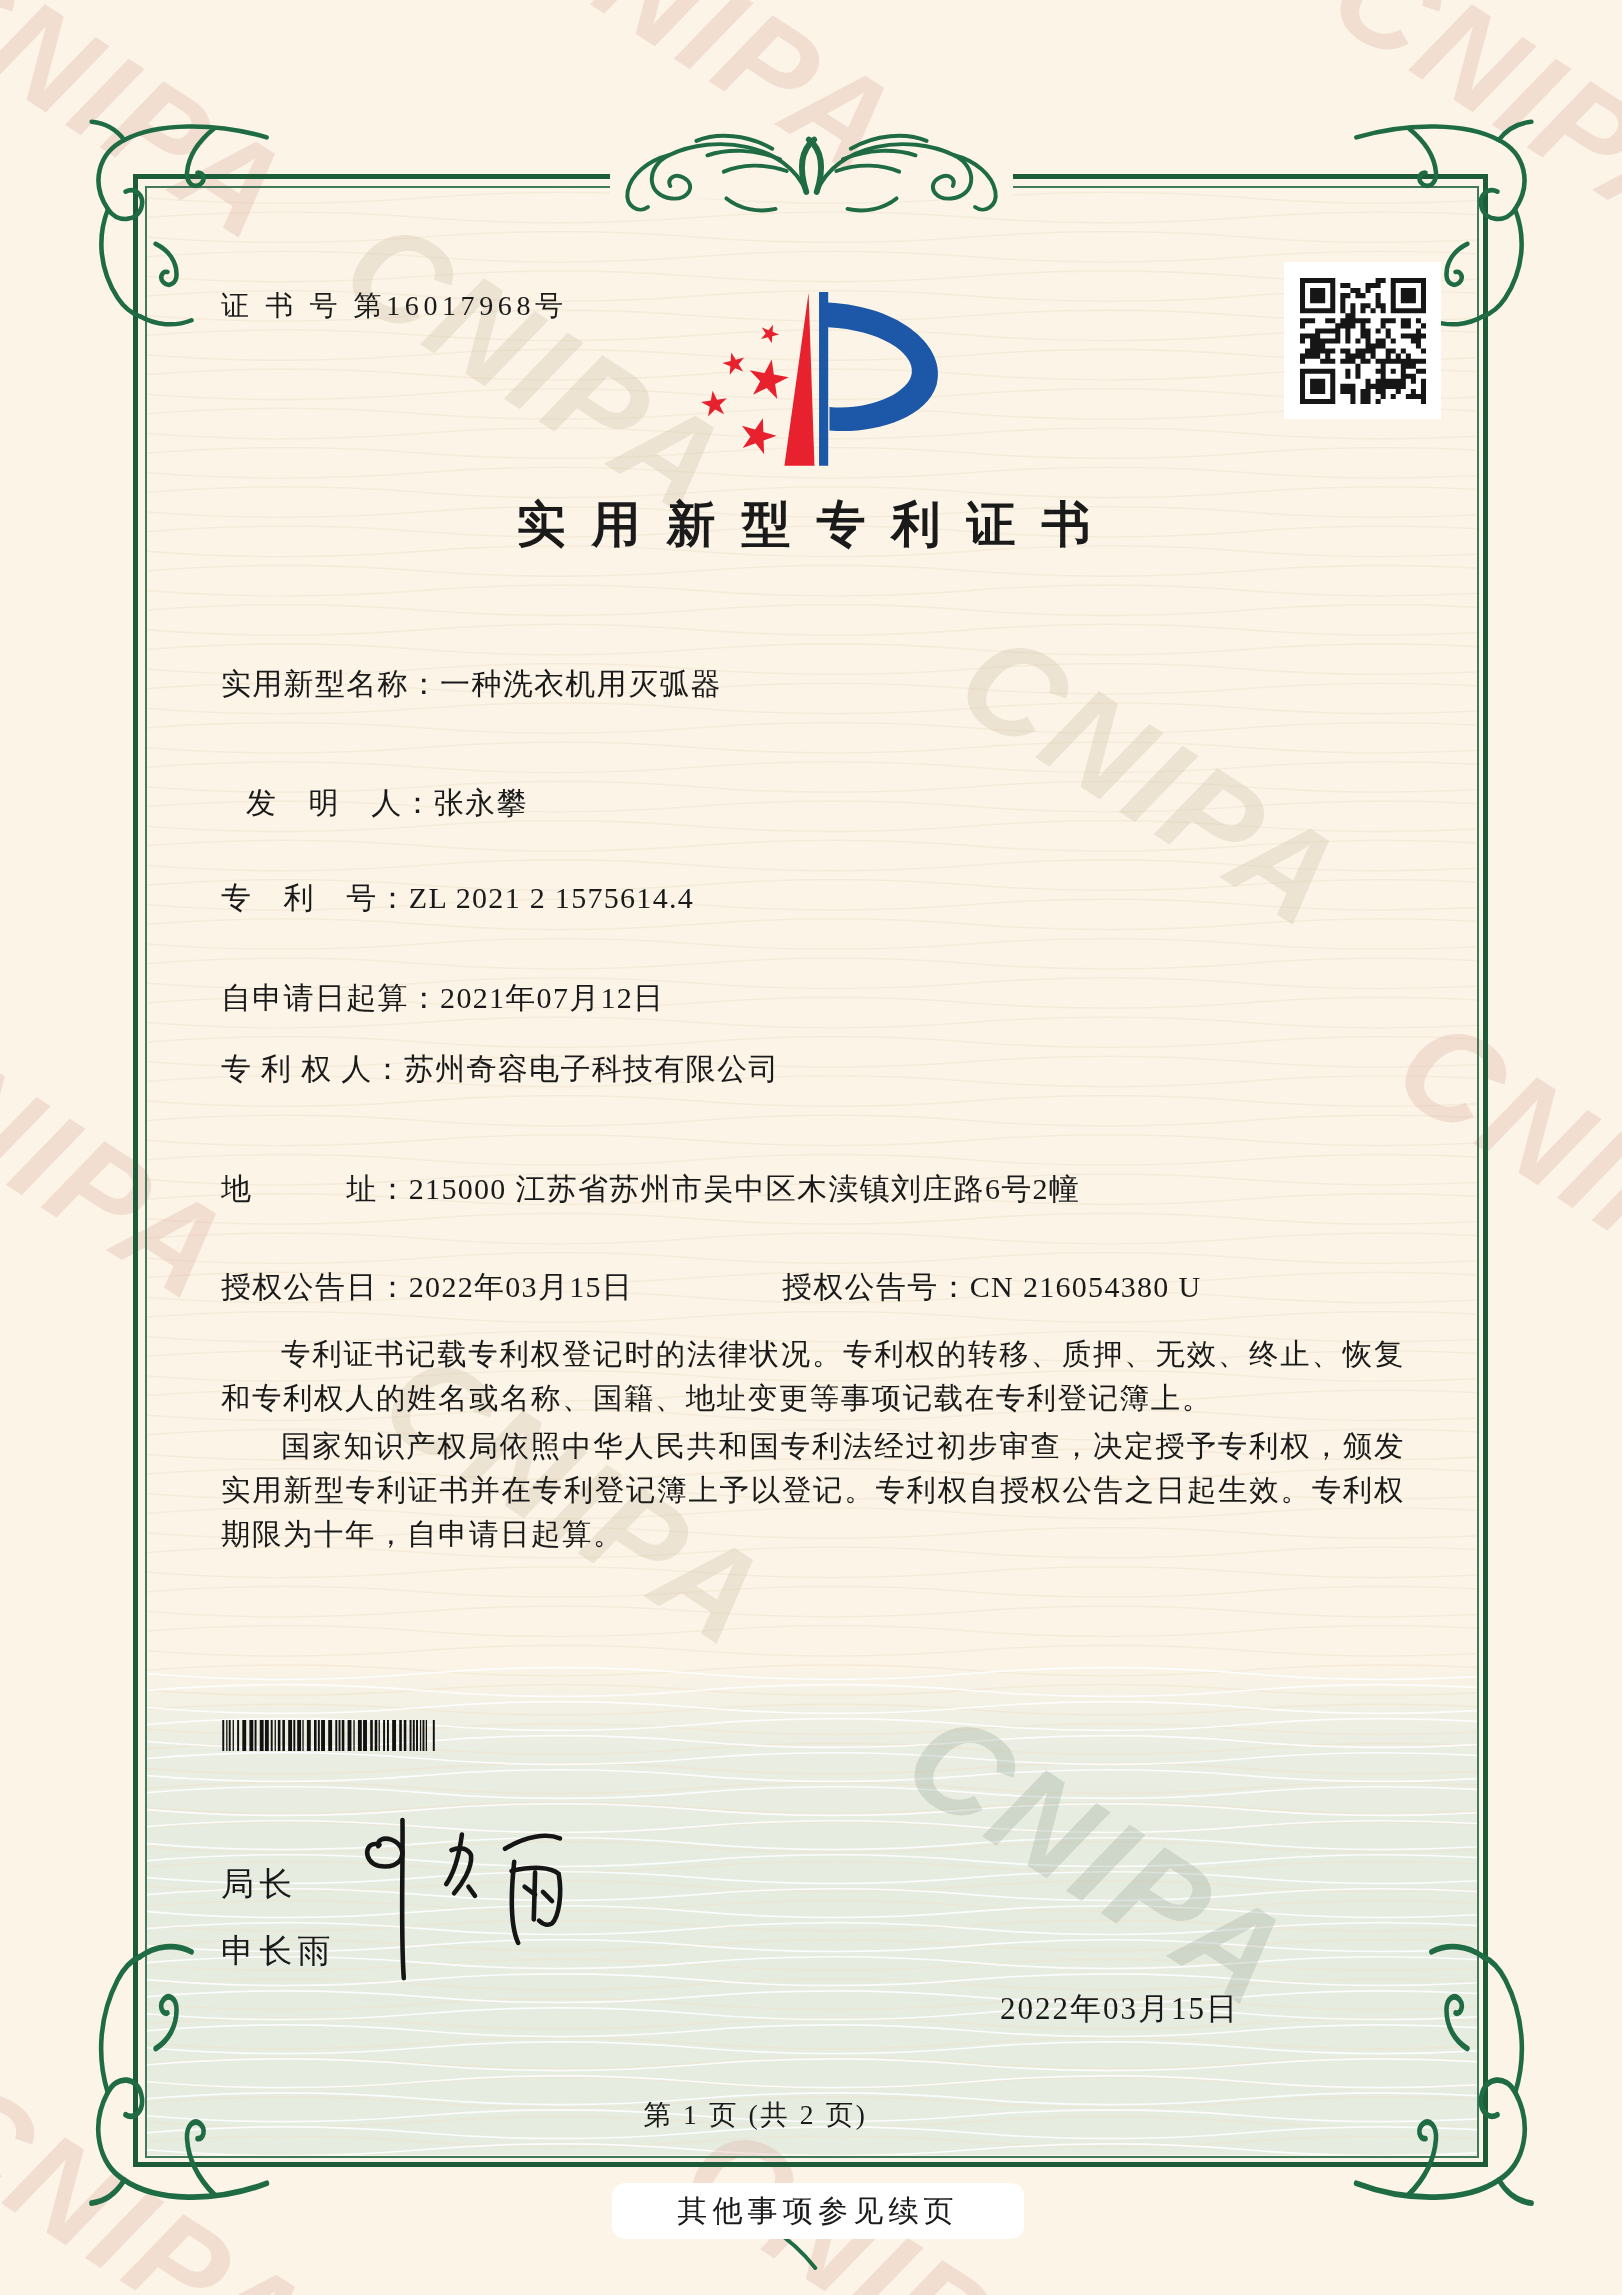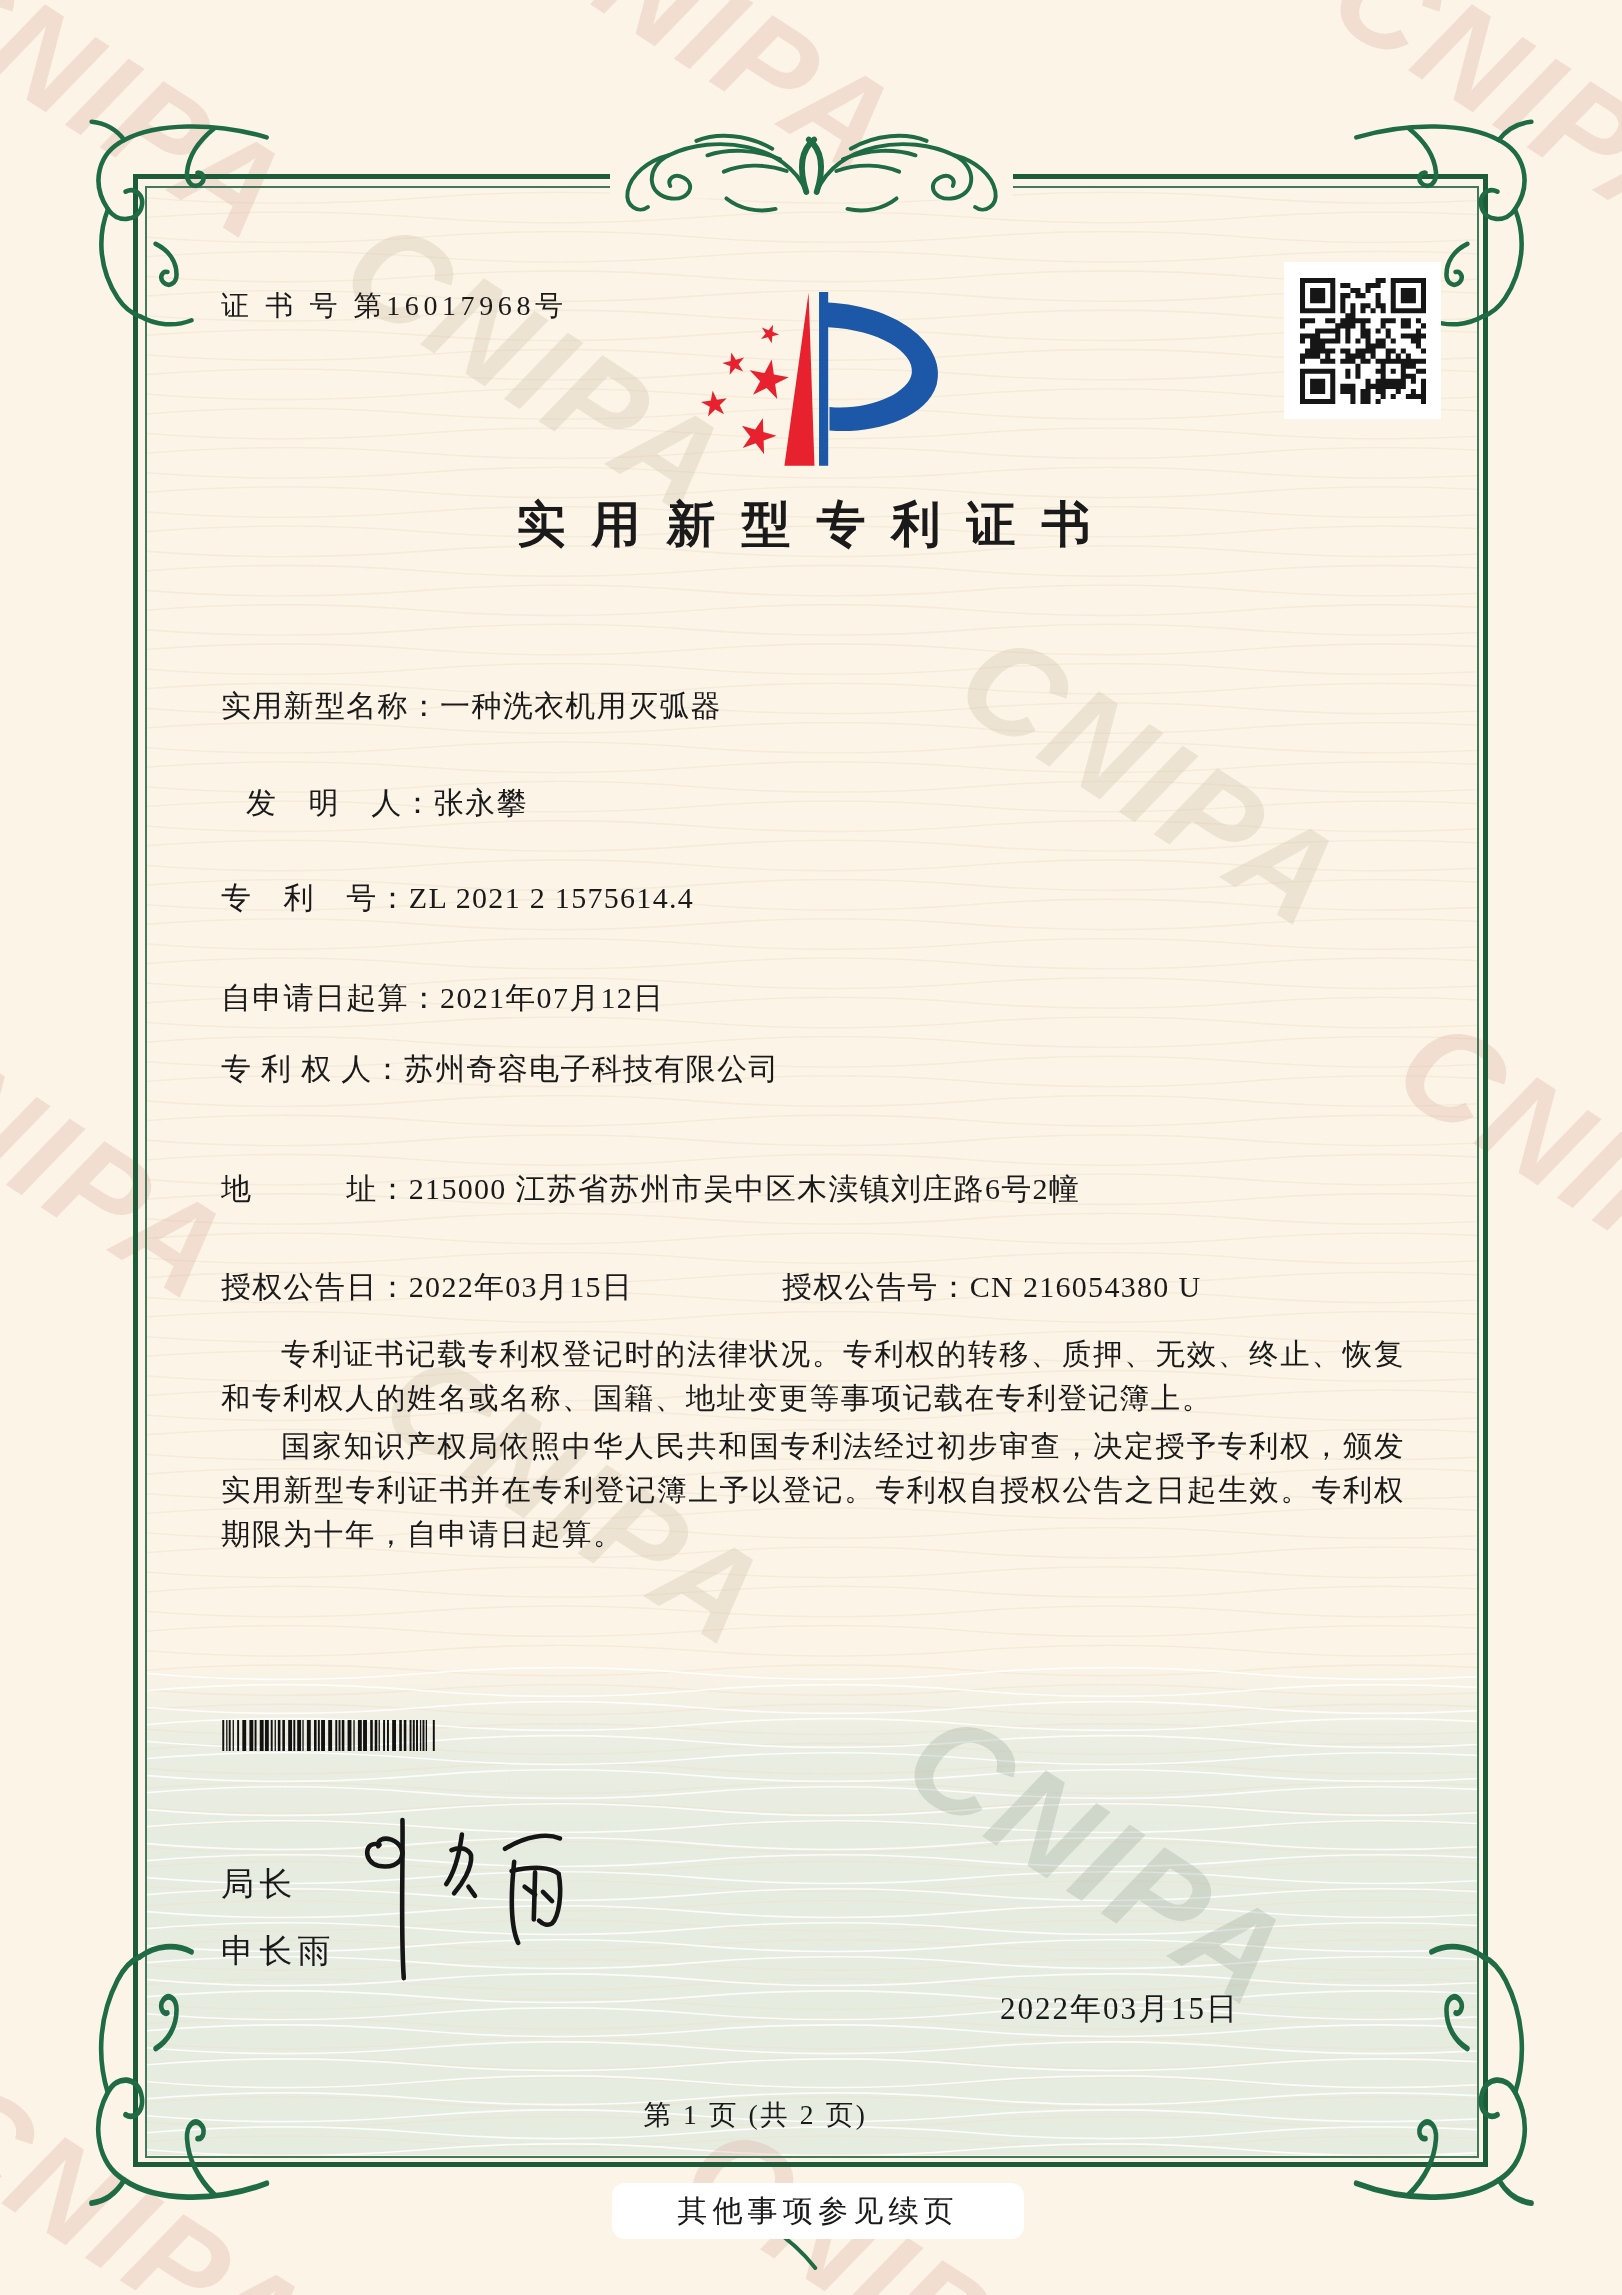--- a/index.html
+++ b/index.html
@@ -266,21 +266,21 @@
   </svg>
 
   <div class="qr-box">
     <svg id="qr-svg" width="126" height="126" viewBox="0 0 25 25">
         <path d="M0 0h1v1h-1zM1 0h1v1h-1zM2 0h1v1h-1zM3 0h1v1h-1zM4 0h1v1h-1zM5 0h1v1h-1zM6 0h1v1h-1zM15 0h1v1h-1zM16 0h1v1h-1zM18 0h1v1h-1zM19 0h1v1h-1zM20 0h1v1h-1zM21 0h1v1h-1zM22 0h1v1h-1zM23 0h1v1h-1zM24 0h1v1h-1zM0 1h1v1h-1zM6 1h1v1h-1zM8 1h1v1h-1zM9 1h1v1h-1zM13 1h1v1h-1zM14 1h1v1h-1zM15 1h1v1h-1zM18 1h1v1h-1zM24 1h1v1h-1zM0 2h1v1h-1zM2 2h1v1h-1zM3 2h1v1h-1zM4 2h1v1h-1zM6 2h1v1h-1zM10 2h1v1h-1zM11 2h1v1h-1zM13 2h1v1h-1zM18 2h1v1h-1zM20 2h1v1h-1zM21 2h1v1h-1zM22 2h1v1h-1zM24 2h1v1h-1zM0 3h1v1h-1zM2 3h1v1h-1zM3 3h1v1h-1zM4 3h1v1h-1zM6 3h1v1h-1zM8 3h1v1h-1zM9 3h1v1h-1zM11 3h1v1h-1zM12 3h1v1h-1zM15 3h1v1h-1zM18 3h1v1h-1zM20 3h1v1h-1zM21 3h1v1h-1zM22 3h1v1h-1zM24 3h1v1h-1zM0 4h1v1h-1zM2 4h1v1h-1zM3 4h1v1h-1zM4 4h1v1h-1zM6 4h1v1h-1zM8 4h1v1h-1zM15 4h1v1h-1zM18 4h1v1h-1zM20 4h1v1h-1zM21 4h1v1h-1zM22 4h1v1h-1zM24 4h1v1h-1zM0 5h1v1h-1zM6 5h1v1h-1zM8 5h1v1h-1zM10 5h1v1h-1zM12 5h1v1h-1zM13 5h1v1h-1zM15 5h1v1h-1zM16 5h1v1h-1zM18 5h1v1h-1zM24 5h1v1h-1zM0 6h1v1h-1zM1 6h1v1h-1zM2 6h1v1h-1zM3 6h1v1h-1zM4 6h1v1h-1zM5 6h1v1h-1zM6 6h1v1h-1zM8 6h1v1h-1zM10 6h1v1h-1zM12 6h1v1h-1zM14 6h1v1h-1zM16 6h1v1h-1zM18 6h1v1h-1zM19 6h1v1h-1zM20 6h1v1h-1zM21 6h1v1h-1zM22 6h1v1h-1zM23 6h1v1h-1zM24 6h1v1h-1zM9 7h1v1h-1zM10 7h1v1h-1zM0 8h1v1h-1zM1 8h1v1h-1zM2 8h1v1h-1zM5 8h1v1h-1zM6 8h1v1h-1zM8 8h1v1h-1zM9 8h1v1h-1zM10 8h1v1h-1zM11 8h1v1h-1zM12 8h1v1h-1zM13 8h1v1h-1zM16 8h1v1h-1zM17 8h1v1h-1zM18 8h1v1h-1zM20 8h1v1h-1zM21 8h1v1h-1zM23 8h1v1h-1zM0 9h1v1h-1zM7 9h1v1h-1zM8 9h1v1h-1zM9 9h1v1h-1zM10 9h1v1h-1zM12 9h1v1h-1zM16 9h1v1h-1zM20 9h1v1h-1zM21 9h1v1h-1zM24 9h1v1h-1zM3 10h1v1h-1zM4 10h1v1h-1zM5 10h1v1h-1zM6 10h1v1h-1zM7 10h1v1h-1zM9 10h1v1h-1zM12 10h1v1h-1zM13 10h1v1h-1zM15 10h1v1h-1zM17 10h1v1h-1zM23 10h1v1h-1zM0 11h1v1h-1zM1 11h1v1h-1zM2 11h1v1h-1zM3 11h1v1h-1zM7 11h1v1h-1zM9 11h1v1h-1zM12 11h1v1h-1zM13 11h1v1h-1zM17 11h1v1h-1zM20 11h1v1h-1zM21 11h1v1h-1zM22 11h1v1h-1zM23 11h1v1h-1zM24 11h1v1h-1zM0 12h1v1h-1zM2 12h1v1h-1zM3 12h1v1h-1zM4 12h1v1h-1zM5 12h1v1h-1zM6 12h1v1h-1zM7 12h1v1h-1zM9 12h1v1h-1zM11 12h1v1h-1zM13 12h1v1h-1zM15 12h1v1h-1zM16 12h1v1h-1zM18 12h1v1h-1zM22 12h1v1h-1zM23 12h1v1h-1zM2 13h1v1h-1zM3 13h1v1h-1zM4 13h1v1h-1zM13 13h1v1h-1zM14 13h1v1h-1zM15 13h1v1h-1zM16 13h1v1h-1zM23 13h1v1h-1zM1 14h1v1h-1zM2 14h1v1h-1zM3 14h1v1h-1zM4 14h1v1h-1zM5 14h1v1h-1zM6 14h1v1h-1zM8 14h1v1h-1zM9 14h1v1h-1zM11 14h1v1h-1zM12 14h1v1h-1zM13 14h1v1h-1zM14 14h1v1h-1zM17 14h1v1h-1zM18 14h1v1h-1zM20 14h1v1h-1zM24 14h1v1h-1zM0 15h1v1h-1zM1 15h1v1h-1zM2 15h1v1h-1zM3 15h1v1h-1zM5 15h1v1h-1zM9 15h1v1h-1zM10 15h1v1h-1zM11 15h1v1h-1zM12 15h1v1h-1zM14 15h1v1h-1zM17 15h1v1h-1zM19 15h1v1h-1zM21 15h1v1h-1zM0 16h1v1h-1zM4 16h1v1h-1zM5 16h1v1h-1zM6 16h1v1h-1zM8 16h1v1h-1zM9 16h1v1h-1zM10 16h1v1h-1zM12 16h1v1h-1zM13 16h1v1h-1zM15 16h1v1h-1zM16 16h1v1h-1zM17 16h1v1h-1zM18 16h1v1h-1zM19 16h1v1h-1zM20 16h1v1h-1zM21 16h1v1h-1zM22 16h1v1h-1zM23 16h1v1h-1zM24 16h1v1h-1zM11 17h1v1h-1zM16 17h1v1h-1zM20 17h1v1h-1zM21 17h1v1h-1zM22 17h1v1h-1zM0 18h1v1h-1zM1 18h1v1h-1zM2 18h1v1h-1zM3 18h1v1h-1zM4 18h1v1h-1zM5 18h1v1h-1zM6 18h1v1h-1zM9 18h1v1h-1zM11 18h1v1h-1zM15 18h1v1h-1zM16 18h1v1h-1zM18 18h1v1h-1zM20 18h1v1h-1zM23 18h1v1h-1zM24 18h1v1h-1zM0 19h1v1h-1zM6 19h1v1h-1zM9 19h1v1h-1zM11 19h1v1h-1zM16 19h1v1h-1zM20 19h1v1h-1zM21 19h1v1h-1zM22 19h1v1h-1zM0 20h1v1h-1zM2 20h1v1h-1zM3 20h1v1h-1zM4 20h1v1h-1zM6 20h1v1h-1zM13 20h1v1h-1zM15 20h1v1h-1zM16 20h1v1h-1zM17 20h1v1h-1zM18 20h1v1h-1zM19 20h1v1h-1zM20 20h1v1h-1zM22 20h1v1h-1zM24 20h1v1h-1zM0 21h1v1h-1zM2 21h1v1h-1zM3 21h1v1h-1zM4 21h1v1h-1zM6 21h1v1h-1zM8 21h1v1h-1zM9 21h1v1h-1zM10 21h1v1h-1zM13 21h1v1h-1zM14 21h1v1h-1zM15 21h1v1h-1zM16 21h1v1h-1zM17 21h1v1h-1zM18 21h1v1h-1zM19 21h1v1h-1zM20 21h1v1h-1zM24 21h1v1h-1zM0 22h1v1h-1zM2 22h1v1h-1zM3 22h1v1h-1zM4 22h1v1h-1zM6 22h1v1h-1zM8 22h1v1h-1zM9 22h1v1h-1zM10 22h1v1h-1zM12 22h1v1h-1zM13 22h1v1h-1zM15 22h1v1h-1zM16 22h1v1h-1zM19 22h1v1h-1zM22 22h1v1h-1zM24 22h1v1h-1zM0 23h1v1h-1zM6 23h1v1h-1zM10 23h1v1h-1zM12 23h1v1h-1zM13 23h1v1h-1zM16 23h1v1h-1zM18 23h1v1h-1zM21 23h1v1h-1zM22 23h1v1h-1zM23 23h1v1h-1zM24 23h1v1h-1zM0 24h1v1h-1zM1 24h1v1h-1zM2 24h1v1h-1zM3 24h1v1h-1zM4 24h1v1h-1zM5 24h1v1h-1zM6 24h1v1h-1zM10 24h1v1h-1zM12 24h1v1h-1zM13 24h1v1h-1zM15 24h1v1h-1zM24 24h1v1h-1z" fill="#161616"></path>
       </svg>
   </div>
 
   <div class="title">实用新型专利证书</div>
 
-  <div class="row" style="top:686px;">
+  <div class="row" style="top:664px;">
     <span>实用新型名称：</span><span>一种洗衣机用灭弧器</span>
   </div>
   <div class="row" style="top:783px;margin-left:25px;">
     <span>发　明　人：</span><span>张永攀</span>
   </div>
   <div class="row" style="top:878px;">
     <span>专　利　号：</span><span>ZL 2021 2 1575614.4</span>
   </div>
   <div class="row" style="top:978px;">
     <span>自申请日起算：</span><span>2021年07月12日</span>

